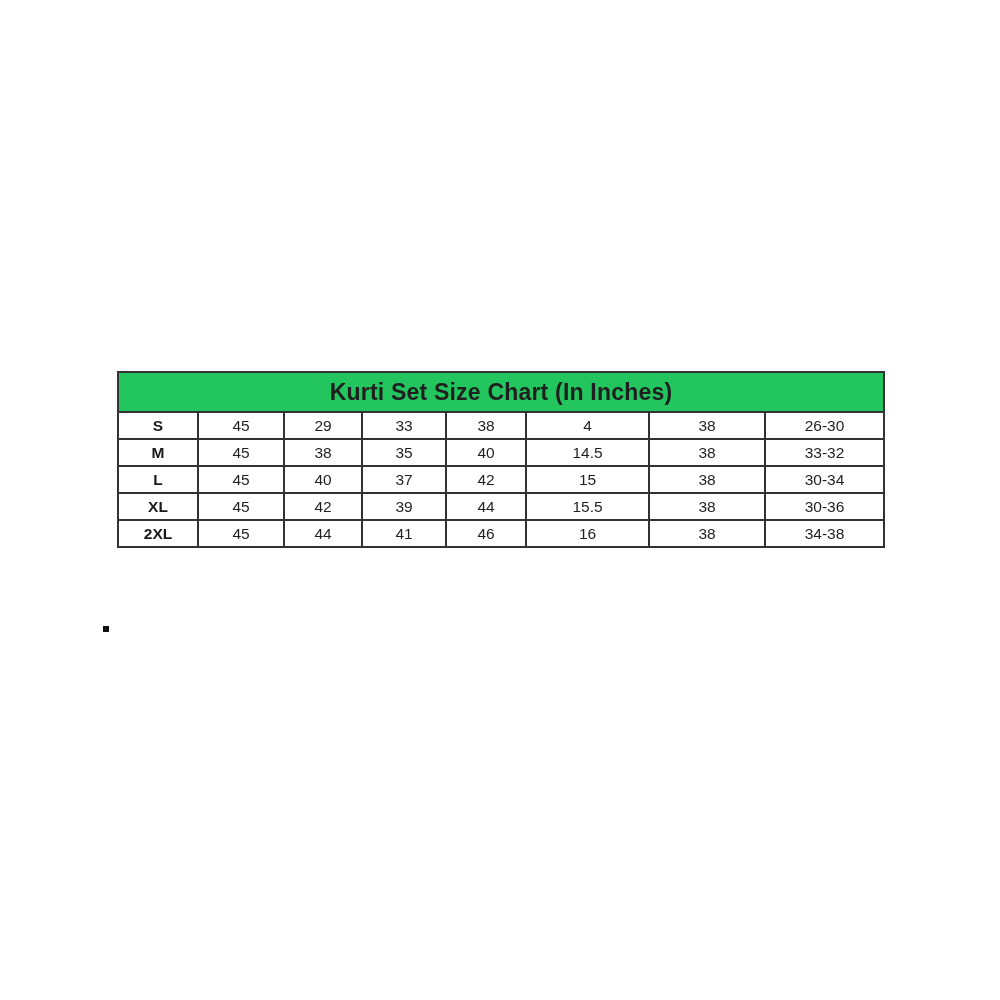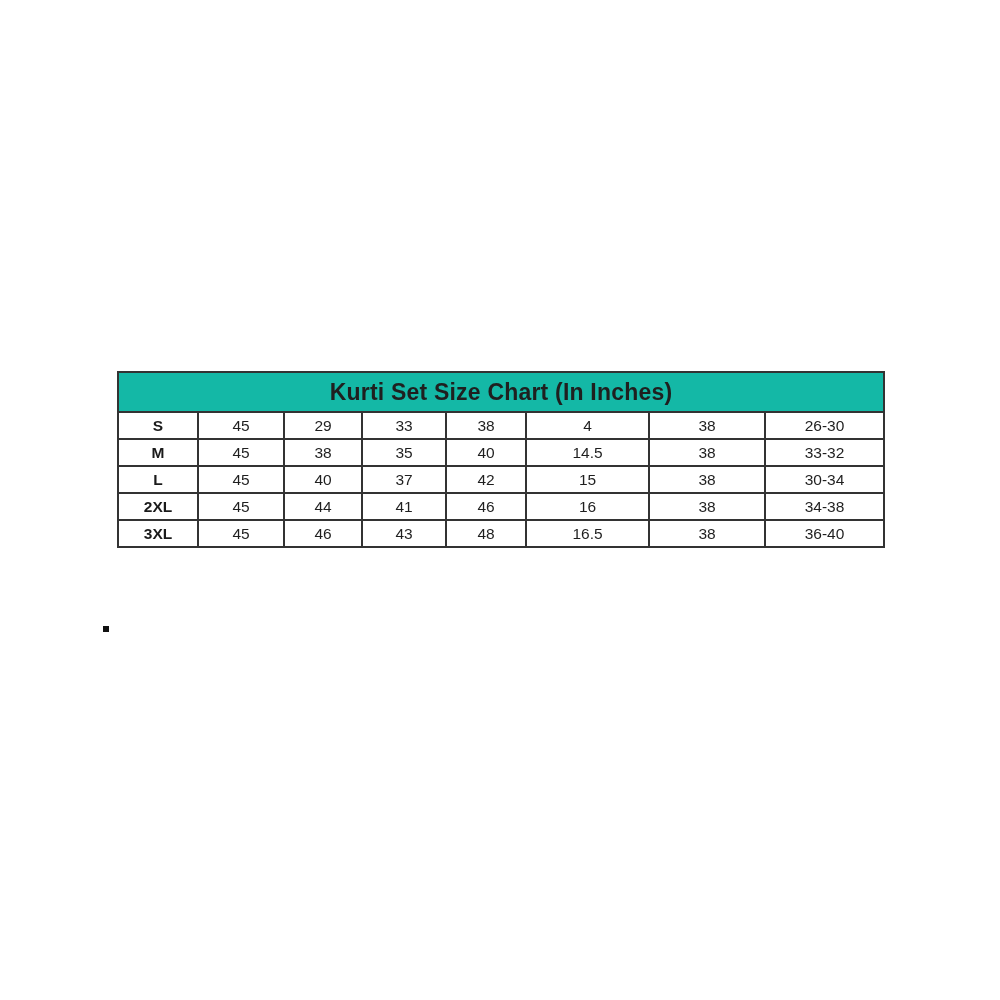--- a/index.html
+++ b/index.html
@@ -31,21 +31,21 @@
     border: 2px solid #333333;
     text-align: center;
     vertical-align: middle;
     padding: 0;
     color: #1f1f1f;
   }
   tr.title-row th {
     height: 38px;
     font-size: 23px;
     font-weight: bold;
-    background: #14b8a6;
+    background: #22c55e;
     letter-spacing: 0.2px;
   }
   tr.header-row th {
     height: 51px;
     font-size: 16px;
     font-weight: bold;
     background: #b9cee6;
     line-height: 1.35;
     padding: 1px 6px;
   }
@@ -121,36 +121,36 @@
           <td class="size-cell">L</td>
           <td>45</td>
           <td>40</td>
           <td>37</td>
           <td>42</td>
           <td>15</td>
           <td>38</td>
           <td>30-34</td>
         </tr>
         <tr>
+          <td class="size-cell">XL</td>
+          <td>45</td>
+          <td>42</td>
+          <td>39</td>
+          <td>44</td>
+          <td>15.5</td>
+          <td>38</td>
+          <td>30-36</td>
+        </tr>
+        <tr>
           <td class="size-cell">2XL</td>
           <td>45</td>
           <td>44</td>
           <td>41</td>
           <td>46</td>
           <td>16</td>
           <td>38</td>
           <td>34-38</td>
         </tr>
-        <tr>
-          <td class="size-cell">3XL</td>
-          <td>45</td>
-          <td>46</td>
-          <td>43</td>
-          <td>48</td>
-          <td>16.5</td>
-          <td>38</td>
-          <td>36-40</td>
-        </tr>
       </tbody>
   </table>
 </div>
 
 <div class="corner-mark"></div>
 
 </body></html>

